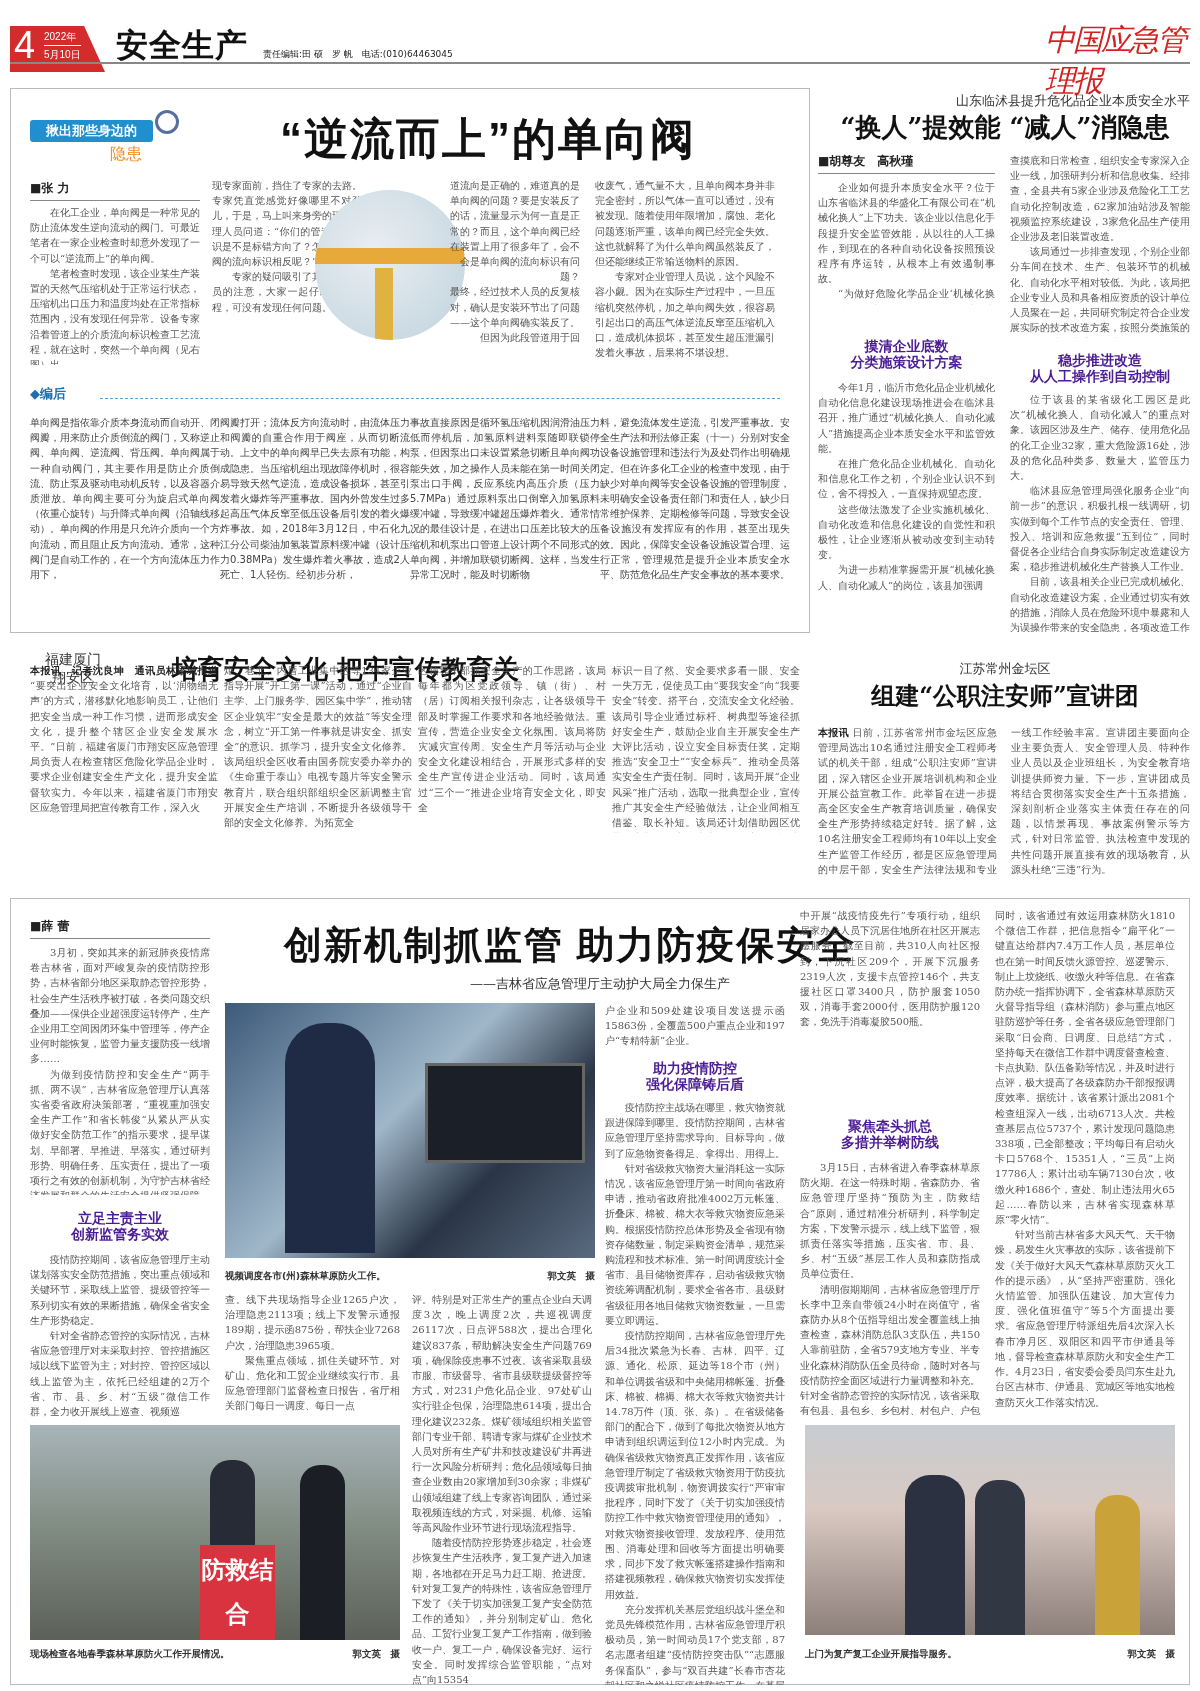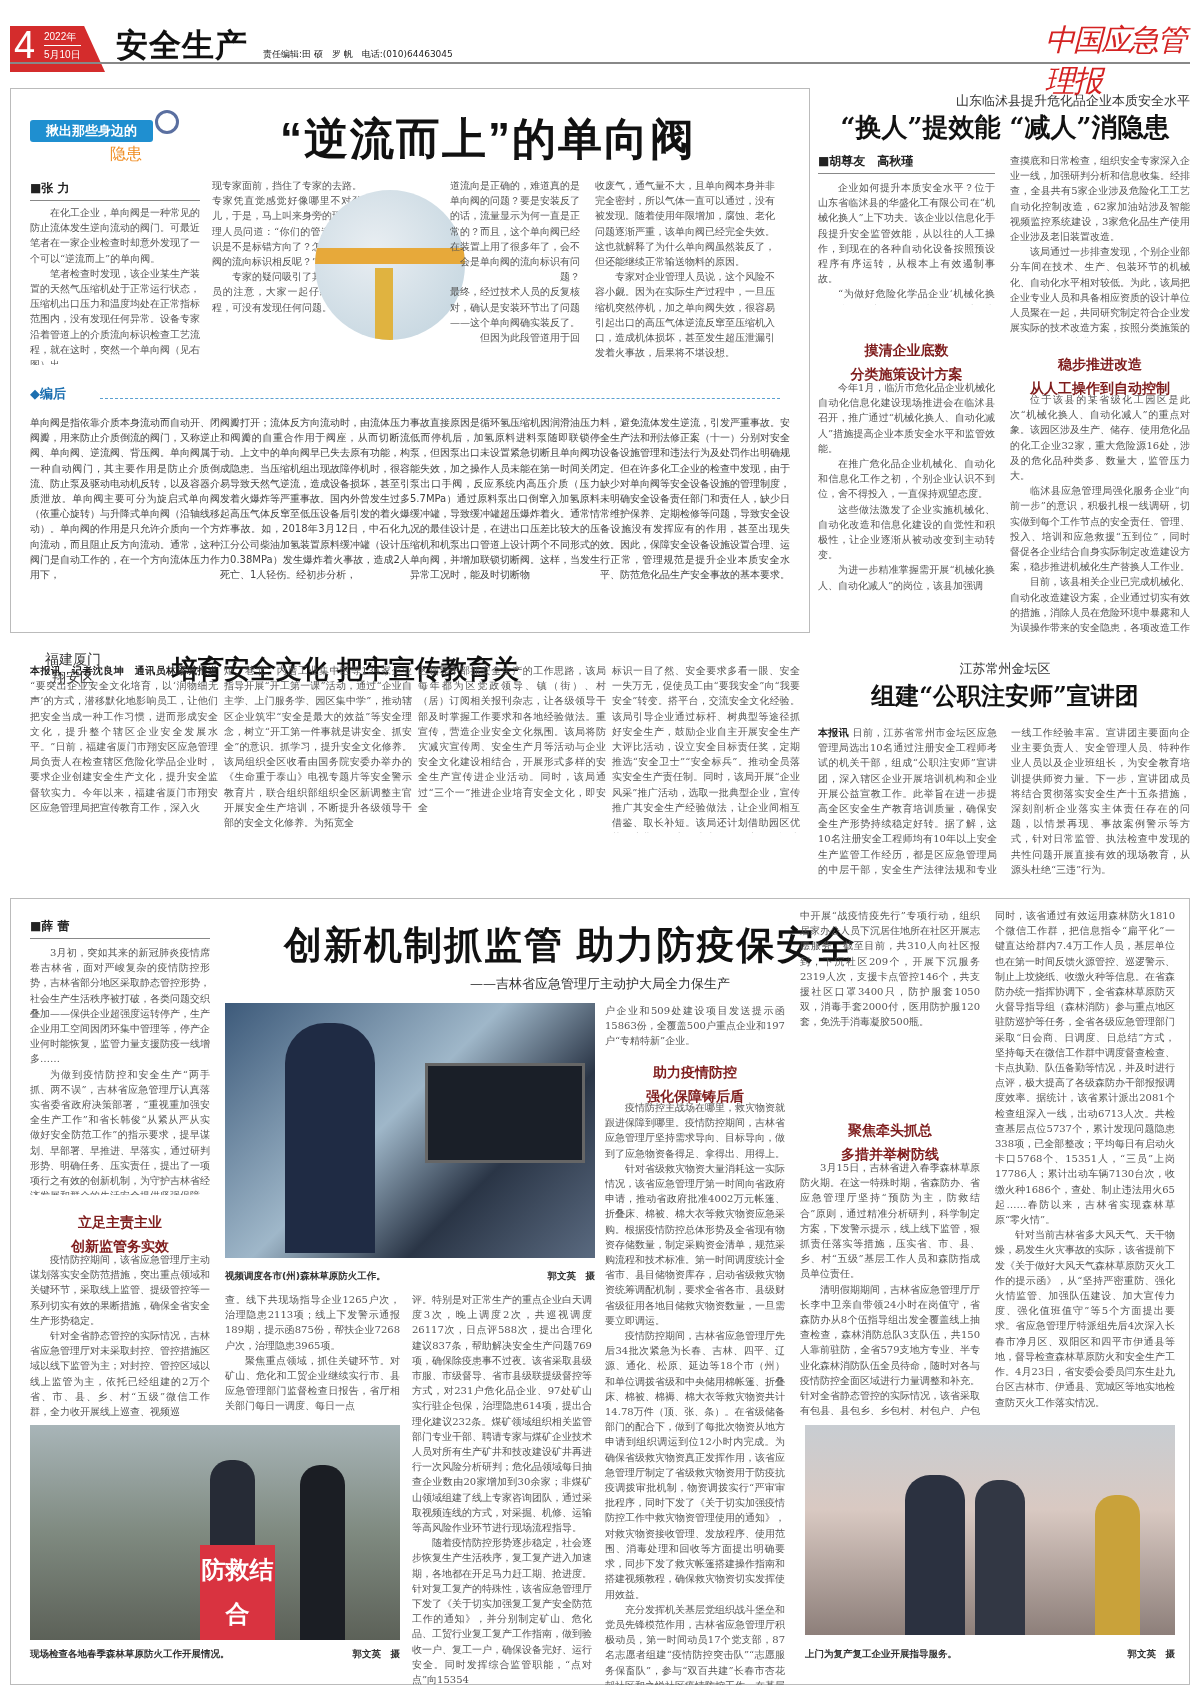--- a/index.html
+++ b/index.html
@@ -12,21 +12,21 @@
 .pdate div:first-child{border-bottom:1px solid #fff}
 .section{left:116px;top:24px;font-family:"DejaVu Sans",sans-serif;font-weight:bold;font-size:32px;color:#111;letter-spacing:1px}
 .editor{left:263px;top:48px;font-family:"DejaVu Sans",sans-serif;font-size:9px;color:#222}
 .mastline{left:10px;top:62px;width:1180px;height:2px;background:#888}
 .logo{left:1045px;top:20px;font-family:"DejaVu Serif",serif;font-style:italic;font-size:30px;color:#d42222;letter-spacing:-2px}
 .box{border:1px solid #bbb;background:#fff}
 .col{font-size:10px;line-height:15.2px;color:#555;text-align:justify;overflow:hidden}
 .col p{text-indent:2em}
 .h-big{font-family:Liberation Sans, sans-serif;font-weight:bold;color:#111}
 .byline{font-family:"DejaVu Sans",sans-serif;font-size:12px;font-weight:bold;color:#222;border-bottom:1px solid #888;padding-bottom:3px}
-.sub{font-family:"DejaVu Sans",sans-serif;font-weight:bold;font-size:14px;color:#7f1d1d;text-align:center;line-height:24px}
+.sub{font-family:"DejaVu Sans",sans-serif;font-weight:bold;font-size:14px;color:#4c1d95;text-align:center;line-height:16px}
 .photo{overflow:hidden}
 .cap{font-family:"DejaVu Sans",sans-serif;font-size:9.5px;font-weight:bold;color:#333;display:flex;justify-content:space-between}
 .badge{left:30px;top:110px;width:170px;height:58px}
 </style>
 </head>
 <body>
 
 <div class="abs masthead">
   <div class="abs pagebox"></div>
   <div class="abs pagenum">4</div>

